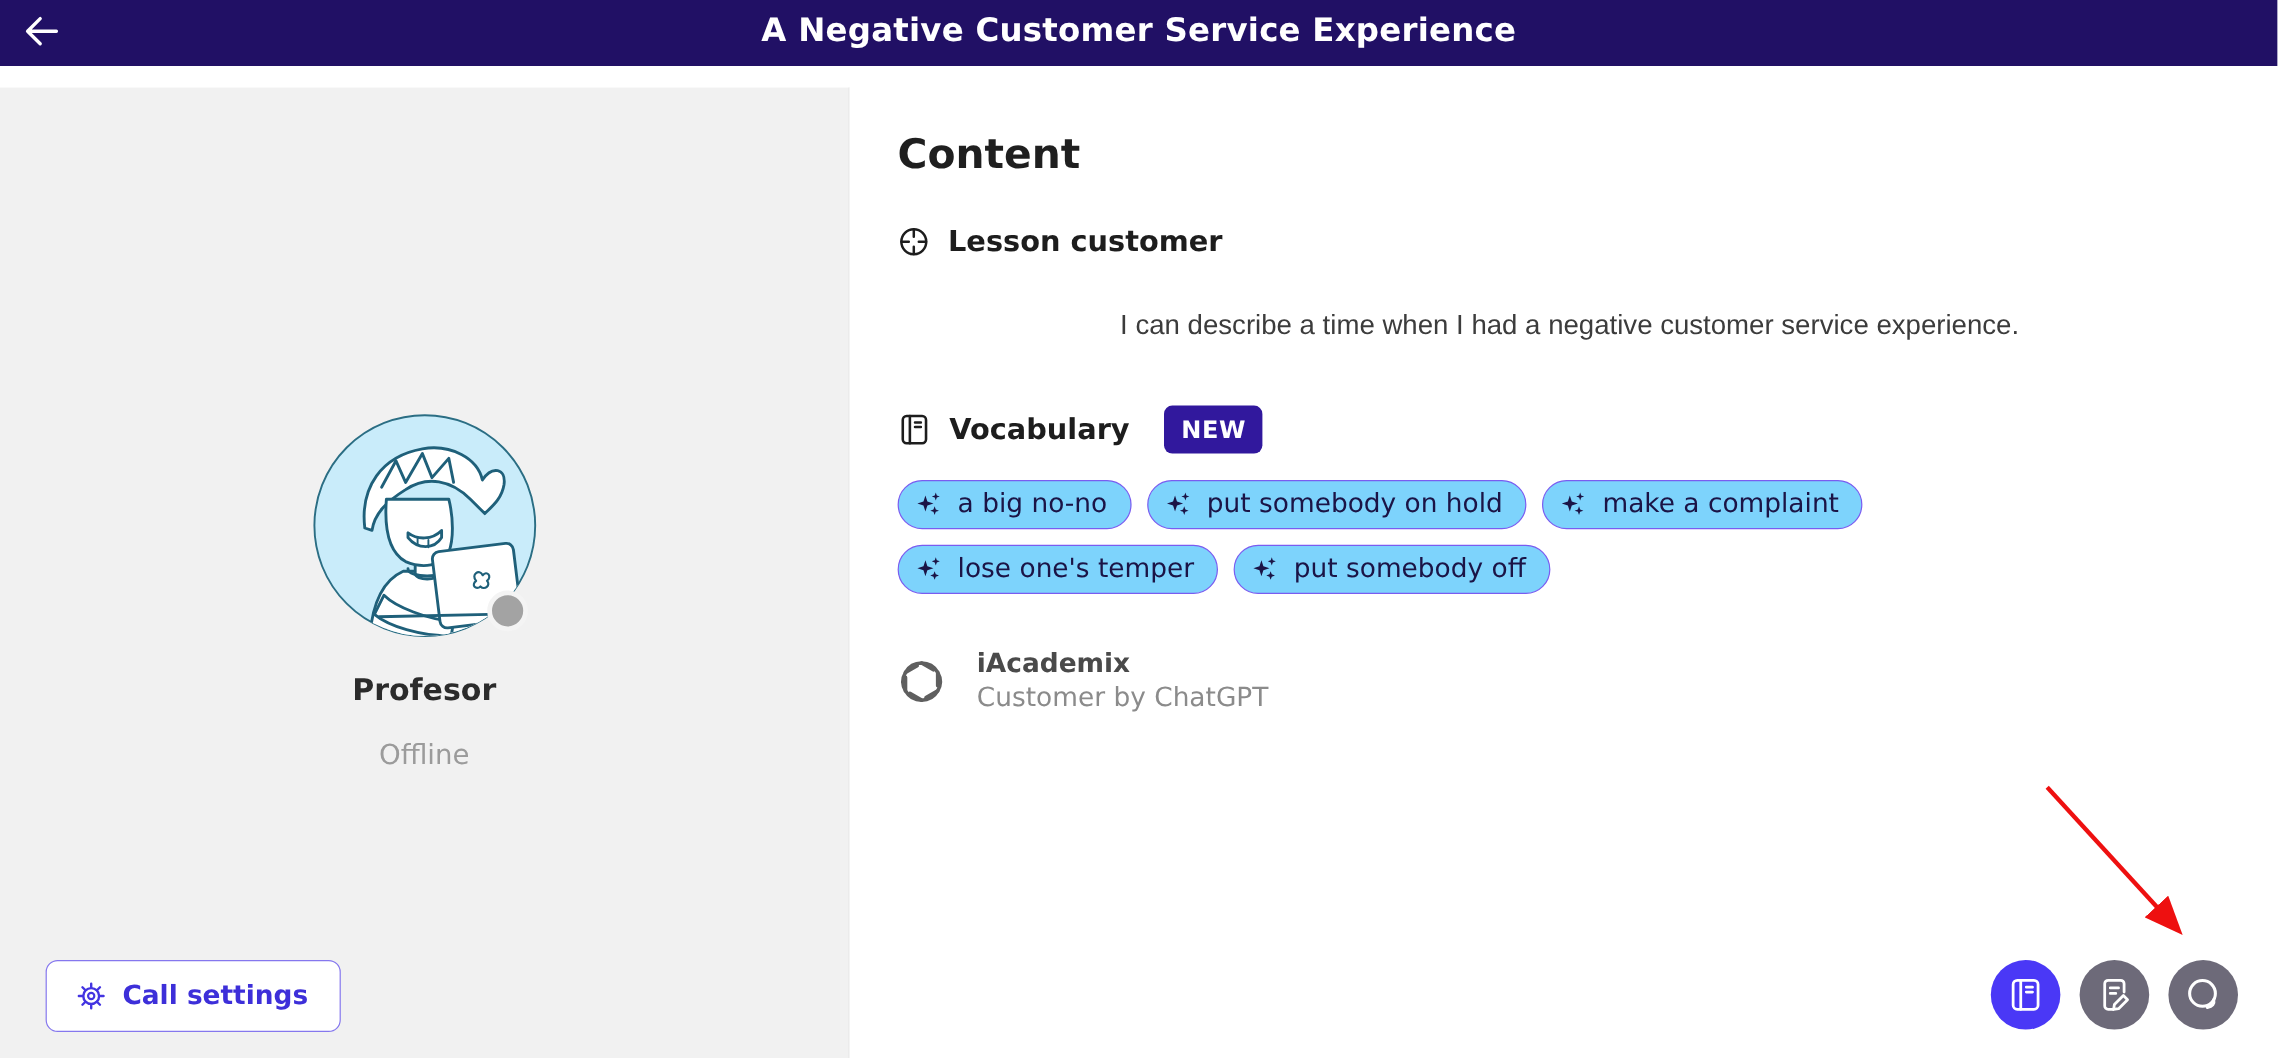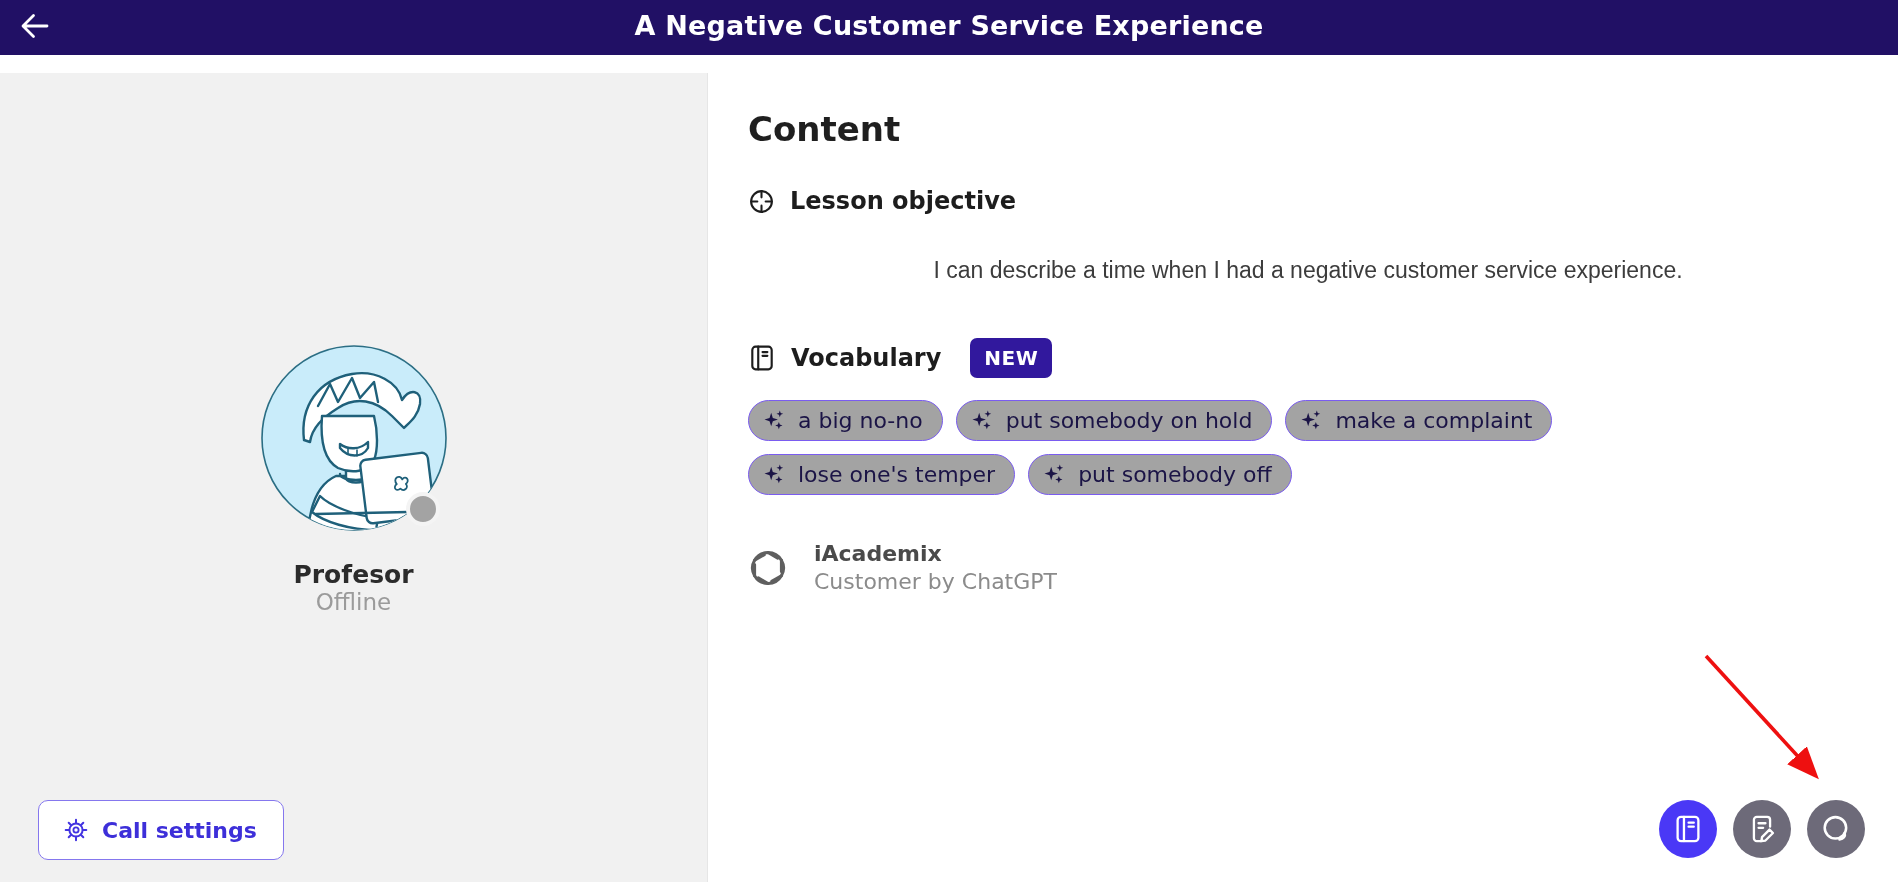--- a/index.html
+++ b/index.html
@@ -20,21 +20,21 @@
   
   .left-panel { position:absolute; top:73px; left:0; width:708px; bottom:0;
                 background:#f1f1f1; border-right:1px solid #e6e6e6; }
   .tutor-block { position:absolute; top:271px; left:0; width:100%;
                  display:flex; flex-direction:column; align-items:center; }
   .avatar-wrap { position:relative; width:188px; height:188px; }
   .avatar-wrap svg { display:block; }
   .status-dot { position:absolute; right:8px; bottom:6px; width:34px; height:34px;
                 border-radius:50%; background:#a3a3a3; border:4px solid #f4f4f4; }
   .tutor-name { margin-top:28px; font-size:25px; font-weight:600; color:#2b2b2b; }
-  .tutor-status { margin-top:0; font-size:23px; font-weight:500; color:#9b9b9b; }
+  .tutor-status { margin-top:28px; font-size:23px; font-weight:500; color:#9b9b9b; }
 
   .call-settings { position:absolute; left:38px; bottom:22px; height:60px;
                    display:inline-flex; align-items:center; gap:13px;
                    padding:0 26px 0 24px; background:#ffffff;
                    border:1px solid #8577ee; border-radius:10px; cursor:pointer;
                    color:#3d2fd9; font-size:22px; font-weight:600;
                    font-family:"DejaVu Sans","Liberation Sans",sans-serif; }
 
   
   .right-panel { position:absolute; top:73px; left:708px; right:0; bottom:0;
@@ -49,21 +49,21 @@
                     font-family:"Liberation Sans","DejaVu Sans",sans-serif;text-align:center; }
 
   .row-vocab { margin-top:54px; }
   .new-badge { margin-left:14px; background:#31189d; color:#ffffff;
                font-size:20px; font-weight:700; letter-spacing:0.5px;
                padding:8px 14px; border-radius:7px;text-align:center; }
 
   .chips { margin-top:22px; max-width:1045px; display:flex; flex-wrap:wrap;
            gap:13px 13px; }
   .chip { display:inline-flex; align-items:center; gap:11px;
-          background:#a3a3a3; border:1.5px solid #7a5cf0; border-radius:999px;
+          background:#7dd3fc; border:1.5px solid #7a5cf0; border-radius:999px;
           padding:7px 19px 7px 15px; cursor:pointer;
           color:#1b1446; font-size:22px; font-weight:500;
           font-family:"DejaVu Sans","Liberation Sans",sans-serif; }
   .chip .sparkle { display:flex; }
 
   .provider { margin-top:46px; display:flex; align-items:center; gap:26px; }
   .provider-text { display:flex; flex-direction:column; gap:3px; }
   .provider-name { font-size:22px; font-weight:700; color:#4a4a4a; }
   .provider-tagline { font-size:22px; color:#8b8b8b; }
 
@@ -151,21 +151,21 @@
   <section class="right-panel">
     <h1 class="content-heading">Content</h1>
 
     <div class="section-row row-objective">
       <span style="display:flex;">
         <svg width="27" height="27" viewBox="0 0 26 26" fill="none" stroke="#1d1d1d" stroke-width="2" stroke-linecap="round">
           <circle cx="13" cy="13" r="10"></circle>
           <path d="M13 3.2 V9 M13 17 V22.8 M3.2 13 H9 M17 13 H22.8"></path>
         </svg>
       </span>
-      <span class="section-label">Lesson objective</span>
+      <span class="section-label">Lesson customer</span>
     </div>
 
     <p class="objective-text">I can describe a time when I had a negative customer service experience.</p>
 
     <div class="section-row row-vocab">
       <span style="display:flex;">
         <svg width="28" height="28" viewBox="0 0 26 26" fill="none" stroke="#1d1d1d" stroke-width="2" stroke-linecap="round" stroke-linejoin="round">
           <rect x="4" y="2.5" width="18" height="21" rx="3"></rect>
           <path d="M9.5 2.5 V23.5 M13.5 7.5 H18 M13.5 11 H18"></path>
         </svg>

